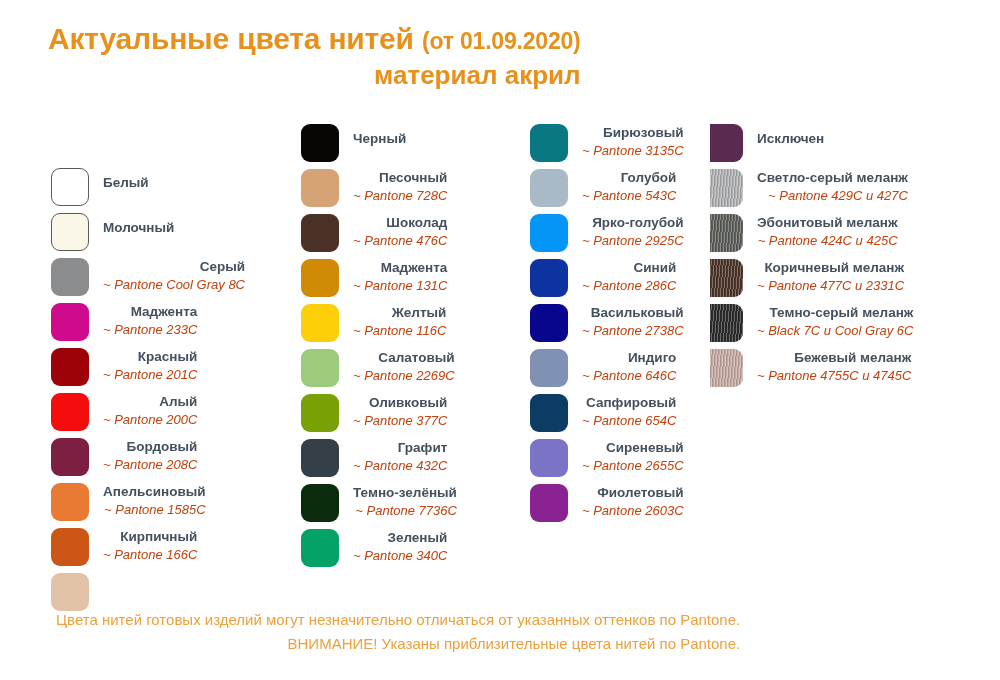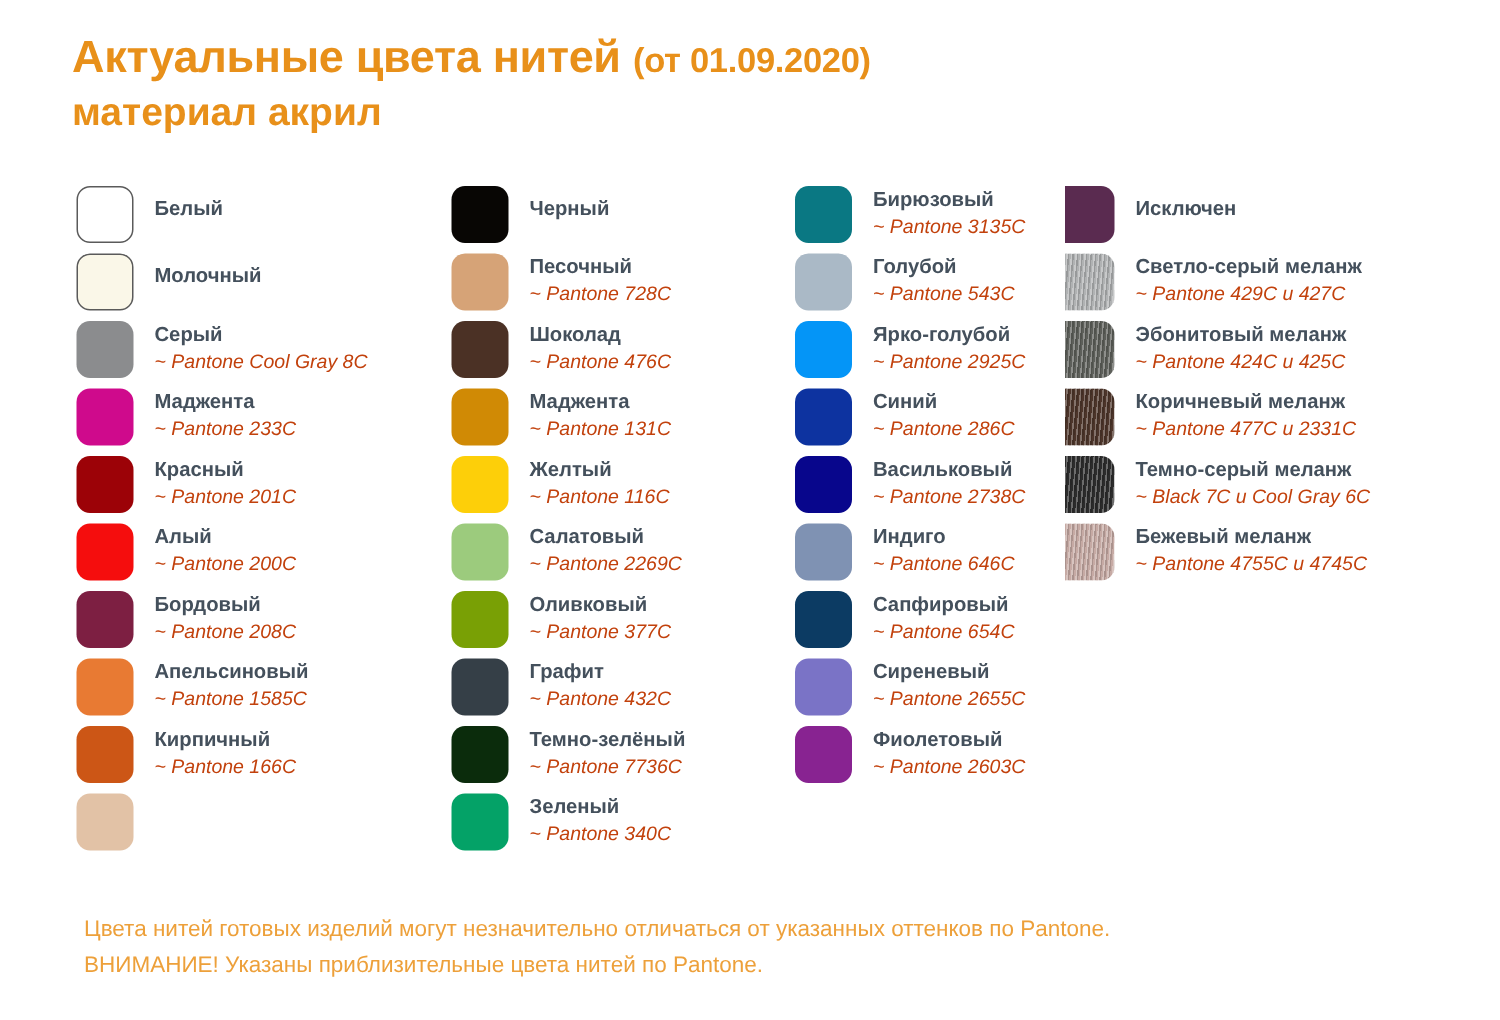--- a/index.html
+++ b/index.html
@@ -2,42 +2,42 @@
 <html><head>
 <meta charset="utf-8">
 <style>
   * { box-sizing: border-box; margin: 0; padding: 0; }
   html, body {
     width: 1000px; height: 680px;
     background: #ffffff;
     font-family: "Liberation Sans", sans-serif;
     overflow: hidden;
   }
-  .page { position: relative; width: 820px; height: 680px; background: #fff; }
+  .page { position: relative; width: 820px; height: 680px; background: #fff; text-align: right; }
 
   
   .header { position: absolute; left: 48px; top: 22px; }
   .title-line1 {
     font-size: 30px; font-weight: bold; color: #e8901a;
     letter-spacing: -0.2px; line-height: 34px; white-space: nowrap;
   }
   .title-main { font-size: 30px; }
   .title-date { font-size: 23px; font-weight: bold; }
   .title-line2 {
     font-size: 26px; font-weight: bold; color: #e8901a;
     line-height: 32px; margin-top: 1px;
   }
 
   
   .columns {
     position: absolute; left: 0; top: 123px; width: 1000px;
     display: flex;
   }
   .col { position: relative; }
-  .col-1 { width: 253px; padding-left: 51px; }
+  .col-1 { width: 253px; padding-left: 51px; margin-top: 44px; }
   .col-2 { width: 226px; padding-left: 48px; }
   .col-3 { width: 226px; padding-left: 51px; }
   .col-4 { width: 295px; padding-left: 5px; }
 
   .row {
     display: flex; align-items: flex-start;
     height: 45px;
   }
   .swatch {
     width: 38px; height: 38px; border-radius: 9px;

